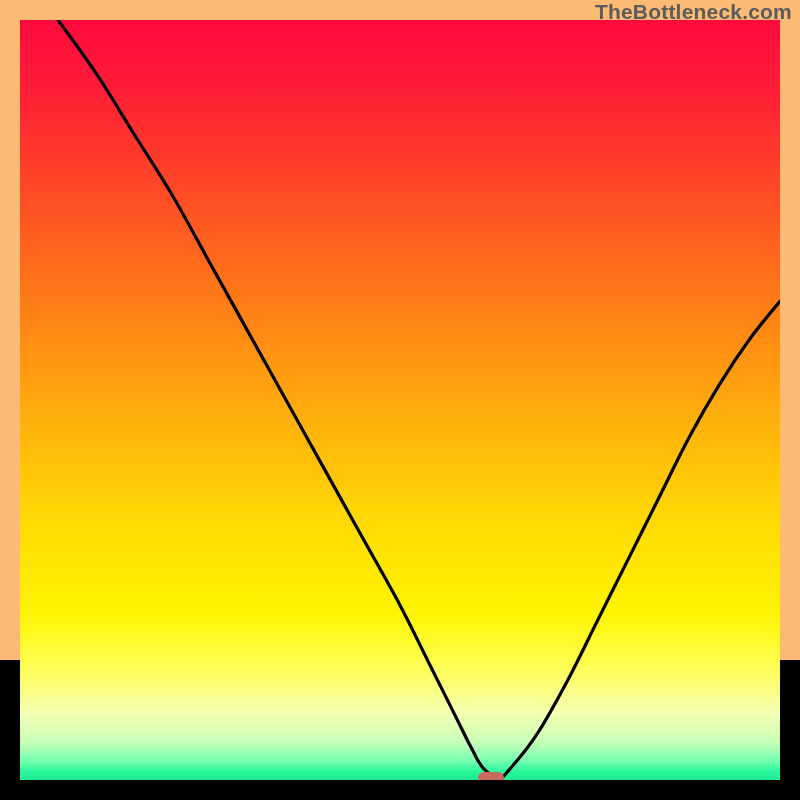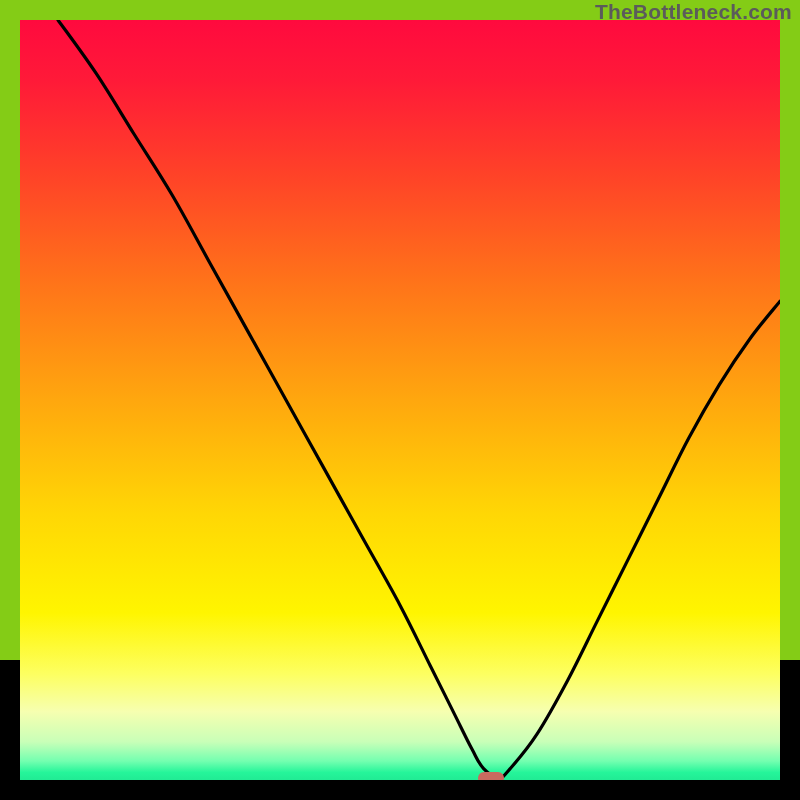--- a/index.html
+++ b/index.html
@@ -9,21 +9,21 @@
     height: 800px;
     background: #000;
     overflow: hidden;
   }
   .frame {
     position: absolute;
     left: 0;
     top: 0;
     width: 800px;
     height: 660px;
-    background: #84cc16;
+    background: #fdba74;
   }
   .plot {
     position: absolute;
     left: 20px;
     top: 20px;
     width: 760px;
     height: 760px;
     overflow: hidden;
   }
   .gradient-bg {

